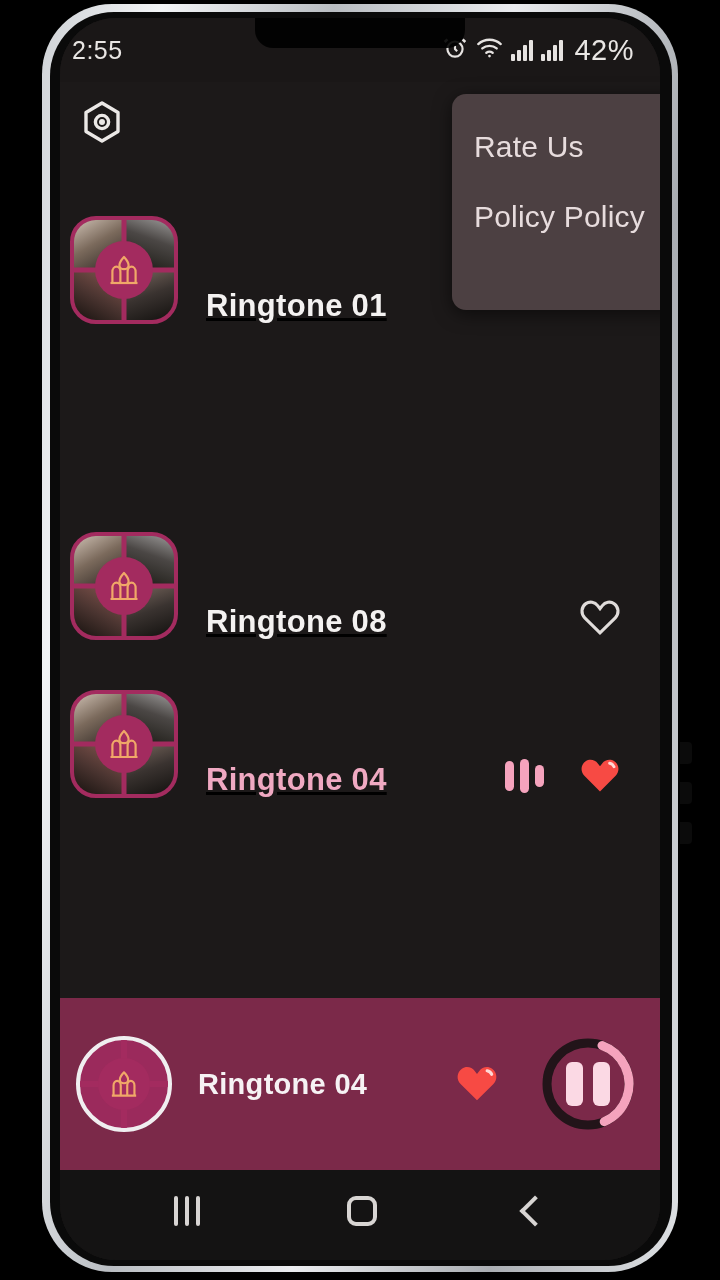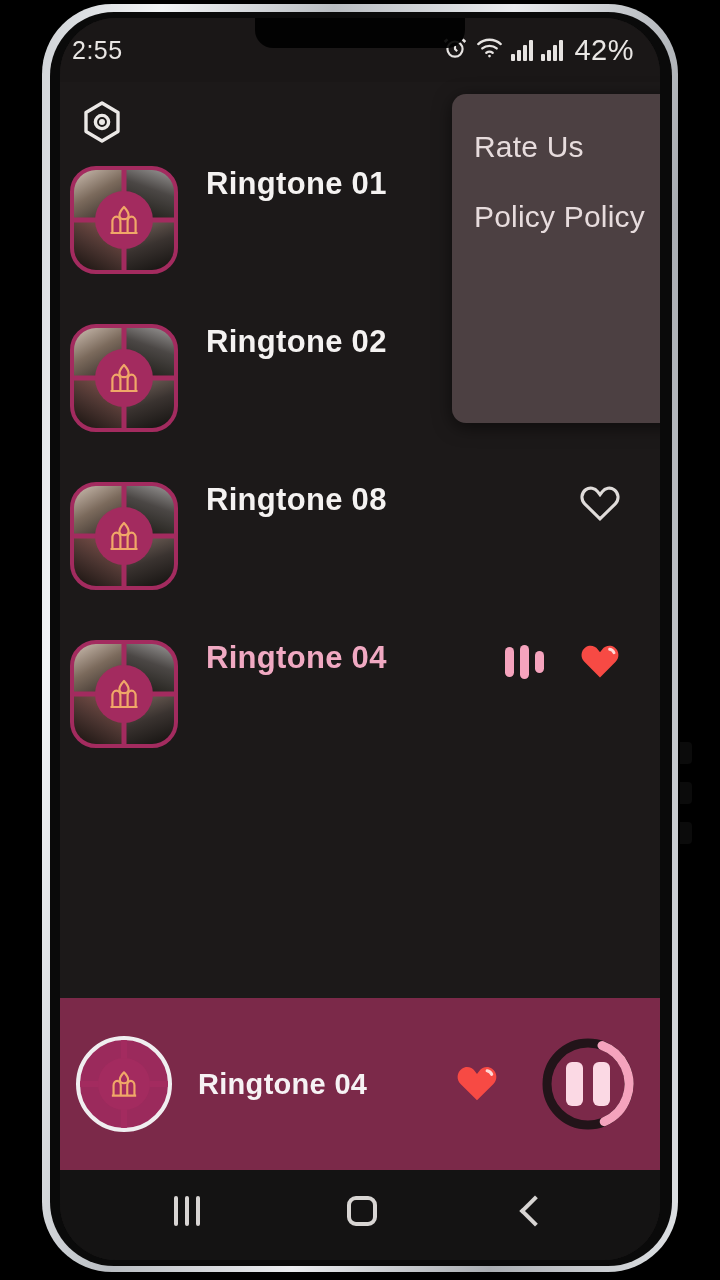--- a/index.html
+++ b/index.html
@@ -77,38 +77,38 @@
   .hex-btn {
     position: absolute; left: 14px; top: 12px;
     width: 56px; height: 56px;
     display: flex; align-items: center; justify-content: center;
   }
 
   
   .menu {
     position: absolute;
     left: 392px; top: 76px;
-    width: 230px; height: 329px;
+    width: 230px; height: 216px;
     background: #4c4042;
     border-radius: 14px 0 0 14px;
     padding: 18px 0 12px 22px;
     z-index: 30;
     box-shadow: 0 4px 18px rgba(0,0,0,.55);
   }
   .menu-item {
     height: 70px; display: flex; align-items: center;
     color: #e7dcdd; font-size: 30px; font-weight: 400;
     white-space: nowrap; letter-spacing: .2px;
   }
 
   
   .list { position: absolute; left: 0; top: 148px; width: 600px; height: 832px; }
   .row {
     position: absolute; left: 0; width: 600px; height: 158px;
-    display: flex; align-items: flex-start; padding: 0 38px 0 10px;
+    display: flex; align-items: flex-end; padding: 0 38px 0 10px; text-decoration: underline;
   }
   .thumb {
     position: relative;
     width: 108px; height: 108px; flex: 0 0 108px;
     border-radius: 26px;
     background: #9b2a5c;
     border: 4px solid #a32b5f;
     overflow: hidden;
   }
   .thumb .q { position: absolute; width: 50%; height: 50%; }
@@ -281,46 +281,20 @@
         <div class="row-title">Ringtone 01</div>
         <div class="row-icons">
           <span style="visibility:hidden">
             <svg width="44" height="40" viewBox="0 0 24 22" fill="none" stroke="#e0dcda" stroke-width="1.7">
               <path d="M12 20.3 3.6 12C1.4 9.8 1.6 6 4.2 4.2c2.1-1.5 5-.9 6.5 1.1l1.3 1.7 1.3-1.7c1.5-2 4.4-2.6 6.5-1.1 2.6 1.8 2.8 5.6.6 7.8z"></path>
             </svg>
           </span>
         </div>
       </div>
 
-      <div class="row" style="top:158px">
-        <div class="thumb">
-          <div class="q q1"></div>
-            <div class="q q2"></div>
-            <div class="q q3"></div>
-            <div class="q q4"></div>
-          <div class="gap-v"></div>
-            <div class="gap-h"></div>
-          <div class="badge">
-            <svg width="40" height="40" viewBox="0 0 40 40" fill="none" stroke="#f0a868" stroke-width="2.2" stroke-linejoin="round">
-              <path d="M20 7c3 3.2 4.6 5.6 4.6 8.2 0 2.3-2 4-4.6 4s-4.6-1.7-4.6-4C15.4 12.6 17 10.2 20 7z"></path>
-              <path d="M8.4 33V21.8c0-3 1.9-5.2 4-5.2s4 2.2 4 5.2V33"></path>
-              <path d="M23.6 33V21.8c0-3 1.9-5.2 4-5.2s4 2.2 4 5.2V33"></path>
-              <path d="M6.5 33h27"></path>
-            </svg>
-          </div>
-        </div>
-        <div class="row-title">Ringtone 02</div>
-        <div class="row-icons">
-          <span>
-            <svg width="44" height="40" viewBox="0 0 24 22" fill="none" stroke="#e0dcda" stroke-width="1.7">
-              <path d="M12 20.3 3.6 12C1.4 9.8 1.6 6 4.2 4.2c2.1-1.5 5-.9 6.5 1.1l1.3 1.7 1.3-1.7c1.5-2 4.4-2.6 6.5-1.1 2.6 1.8 2.8 5.6.6 7.8z"></path>
-            </svg>
-          </span>
-        </div>
-      </div>
 
       <div class="row" style="top:316px">
         <div class="thumb">
           <div class="q q1"></div>
             <div class="q q2"></div>
             <div class="q q3"></div>
             <div class="q q4"></div>
           <div class="gap-v"></div>
             <div class="gap-h"></div>
           <div class="badge">

